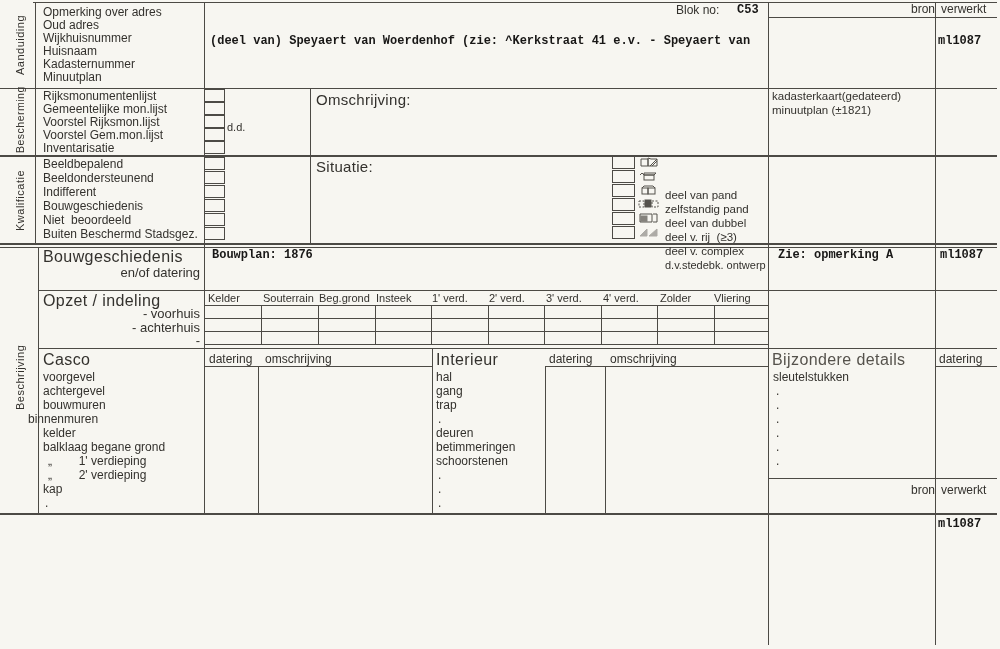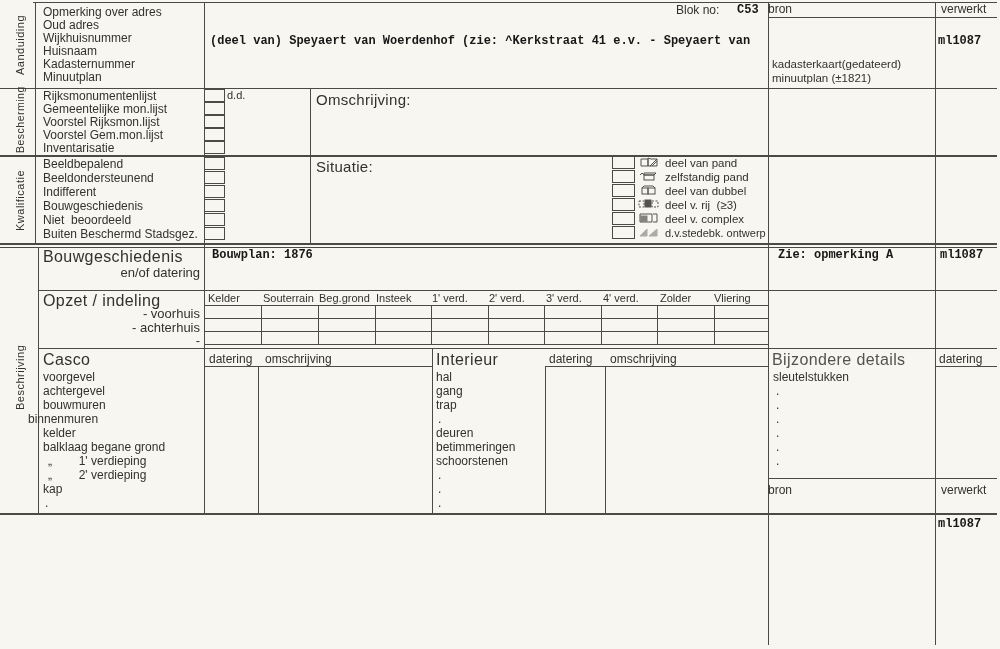--- a/index.html
+++ b/index.html
@@ -4,34 +4,34 @@
 <style>
   :root{
     --paper:#f7f6f1; --line:#4c4a45; --line-light:#6b6962;
     --print:#33312d; --print-light:#55524c; --typed:#181716;
   }
   html,body{margin:0;padding:0;background:var(--paper);}
   #sheet{position:relative;width:1000px;height:649px;background:var(--paper);
          font-family:"Liberation Sans",sans-serif;overflow:hidden;}
   .ln{position:absolute;background:var(--line);}
   .lbl{position:absolute;font-size:12px;line-height:13px;color:var(--print);white-space:pre;}
-  .lbl-sm{position:absolute;font-size:11px;line-height:12px;color:var(--print);white-space:pre;}
+  .lbl-sm{position:absolute;font-size:11px;line-height:12px;color:var(--print);white-space:pre;margin-top:32px;}
   .hdr{position:absolute;font-size:15px;color:var(--print);letter-spacing:.3px;white-space:pre;}
   .hdr-lg{position:absolute;font-size:16px;color:var(--print-light);letter-spacing:.4px;white-space:pre;}
   .typed{position:absolute;font-family:"Liberation Mono","DejaVu Sans Mono",monospace;
          font-size:12px;line-height:14px;color:var(--typed);white-space:pre;font-weight:bold;}
   .rot{position:absolute;writing-mode:vertical-rl;transform:rotate(180deg);
        font-size:11px;letter-spacing:.5px;color:var(--print);text-align:center;}
   .cb{position:absolute;width:19px;height:11px;border:1px solid var(--line);}
   .cbw{position:absolute;width:21px;height:11px;border:1px solid var(--line);}
   .ghd{position:absolute;font-size:11px;color:var(--print);white-space:pre;}
   .icn{position:absolute;width:22px;height:13px;}
   .icn svg{display:block;}
   .right{text-align:right;}
-  .center{text-align:left;}
+  .center{text-align:right;}
 </style>
 </head>
 <body>
 
 <div id="sheet">
 
   <i class="ln" style="left:33px;top:2px;width:964px;height:1px"></i>
   <i class="ln" style="left:0px;top:88px;width:997px;height:1px"></i>
   <i class="ln" style="left:0px;top:155px;width:997px;height:2px"></i>
   <i class="ln" style="left:0px;top:243px;width:997px;height:2px"></i>

